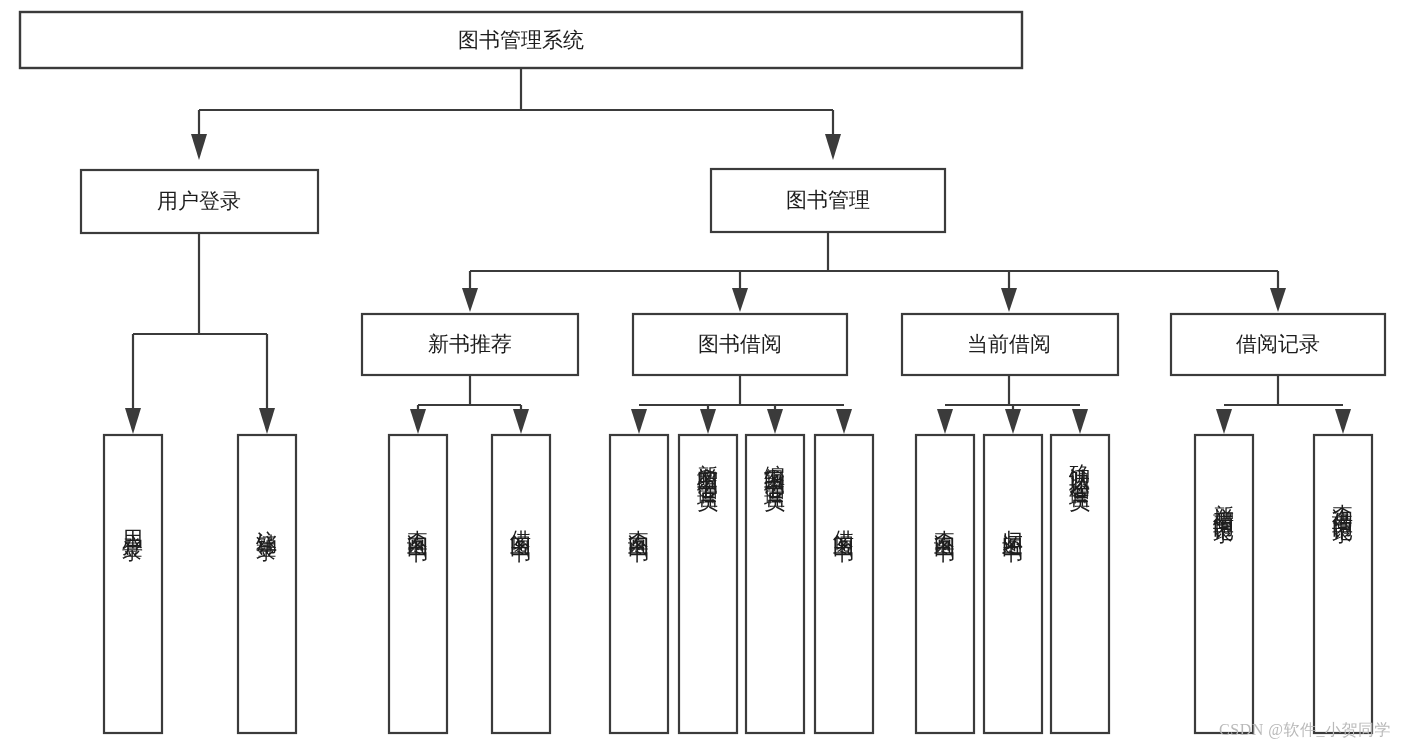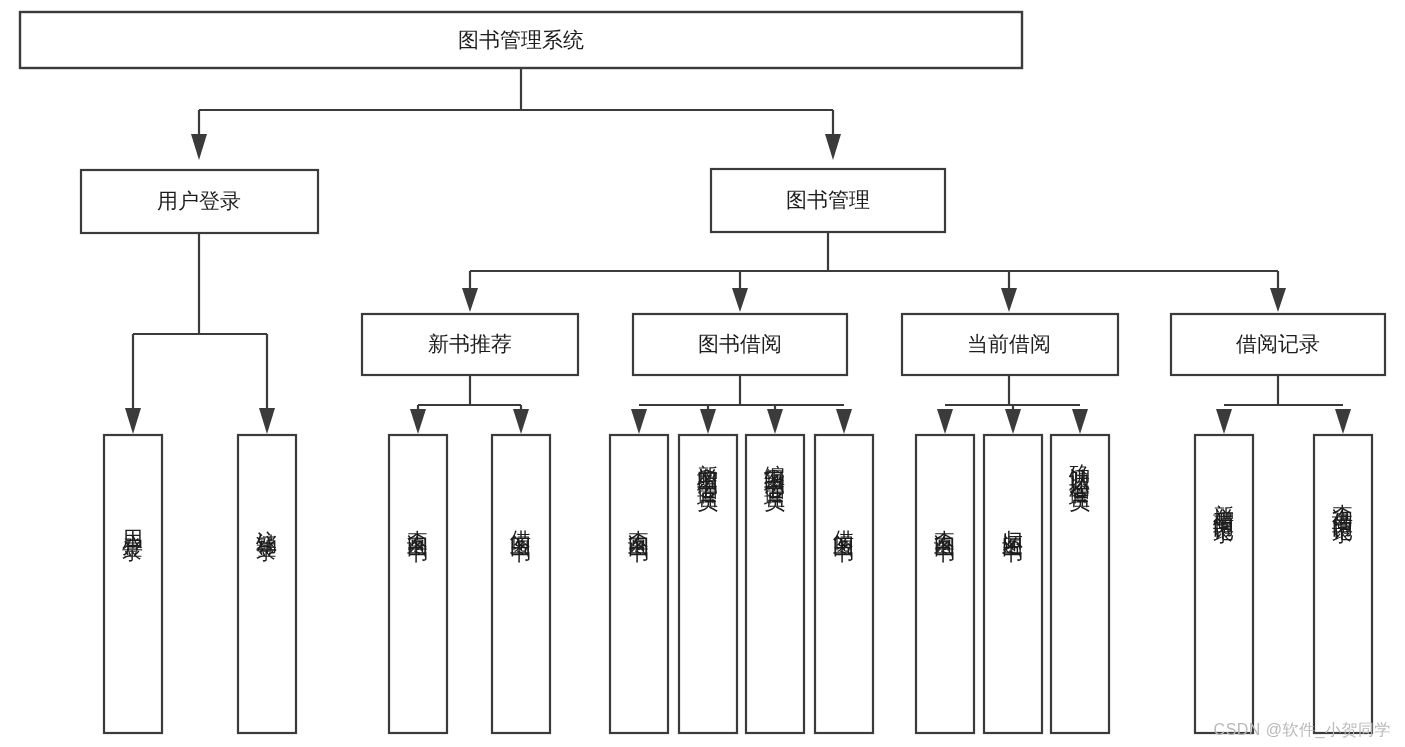--- a/index.html
+++ b/index.html
@@ -61,21 +61,21 @@
     writing-mode: vertical-rl;
     text-orientation: upright;
     glyph-orientation-vertical: 0deg;
     letter-spacing: 4px;
     white-space: pre;
   }
   .watermark-text {
     position: absolute;
     right: 14px;
     bottom: 6px;
-    font-family: Liberation Sans, sans-serif;
+    font-family: Liberation Serif, serif;
     font-size: 16px;
     color: #b9b9b9;
     letter-spacing: 0.5px;
     user-select: none;
     pointer-events: none;
   }
 </style>
 </head>
 <body>
 

